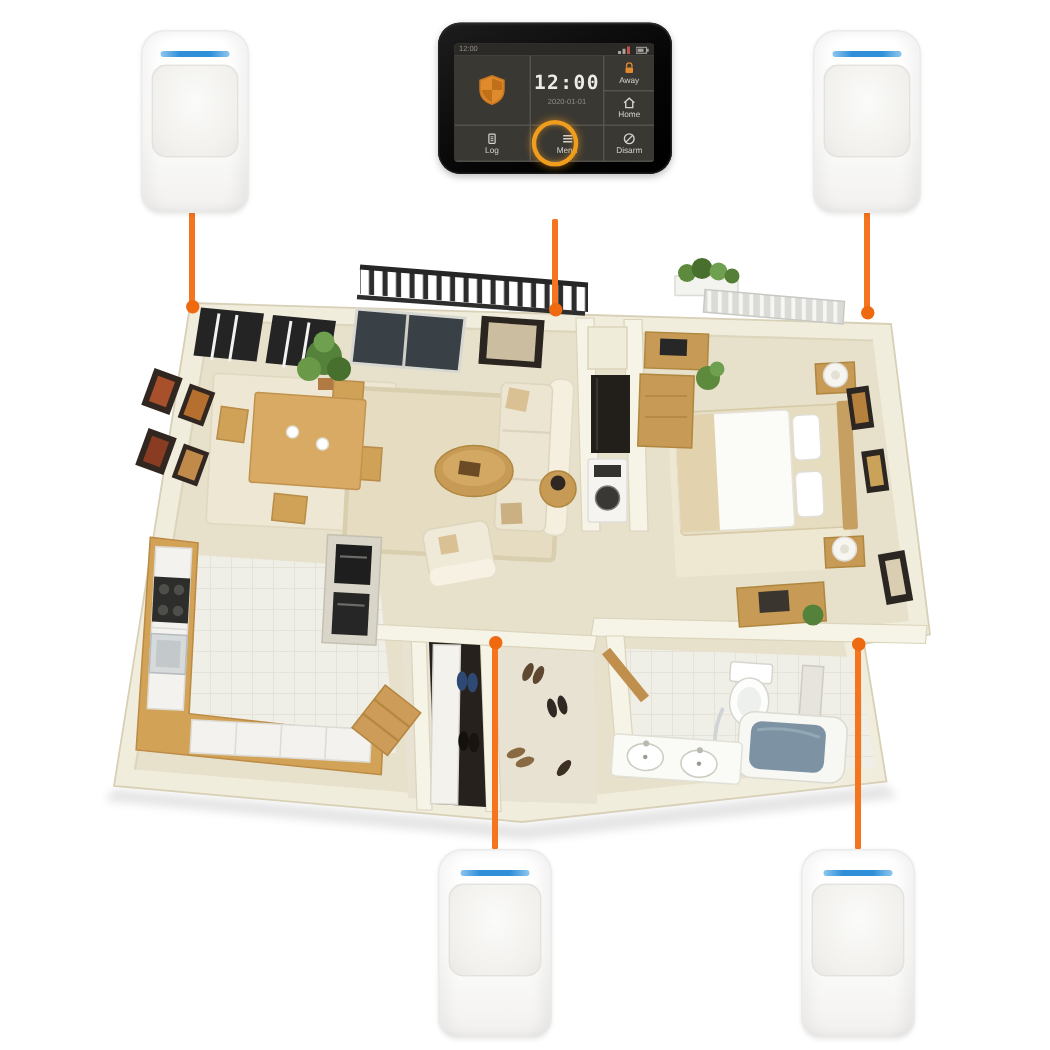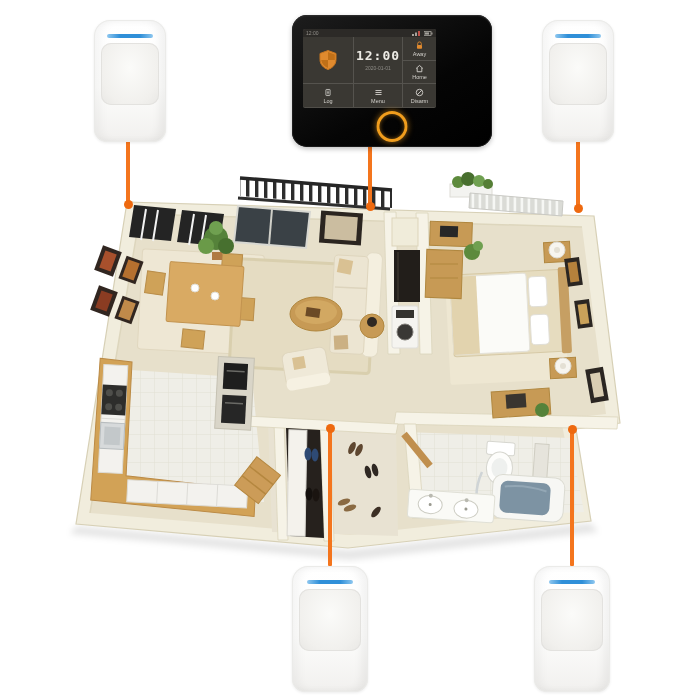--- a/index.html
+++ b/index.html
@@ -19,24 +19,24 @@
     background:linear-gradient(90deg,#8ec7ef,#2f8fd8 28%,#2f8fd8 72%,#8ec7ef);}
   .sensor-lens{position:absolute;top:23px;left:7px;right:7px;height:62px;border-radius:10px;
     background:radial-gradient(ellipse at 50% 40%,#fbfbf9 0%,#f1f0ed 70%,#e8e7e4 100%);
     box-shadow:inset 0 0 0 1px #e3e2df;}
   .sensor-tl{left:94px;top:20px;}
   .sensor-tr{left:542px;top:20px;}
   .sensor-bc{left:292px;top:566px;}
   .sensor-br{left:534px;top:566px;}
 
   
-  .panel{position:absolute;left:292px;top:15px;width:156px;height:132px;border-radius:15px;
+  .panel{position:absolute;left:292px;top:15px;width:156px;height:101px;border-radius:15px;
     background:linear-gradient(150deg,#1d1d1d 0%,#050505 60%,#000 100%);
     box-shadow:inset 0 1px 2px rgba(255,255,255,0.10), inset 0 0 0 1px #1a1a1a,
-               0 2px 5px rgba(0,0,0,0.25);padding-left:44px;}
+               0 2px 5px rgba(0,0,0,0.25);}
   .screen{position:absolute;left:11px;top:14px;width:133px;height:79px;background:#504e49;
     border-radius:2px;overflow:hidden;}
   .statusbar{height:8px;display:flex;justify-content:space-between;align-items:center;
     padding:0 3px;background:#2c2a27;color:#928f8a;font-size:5px;line-height:8px;}
   .statusbar .sticons{display:flex;gap:2px;align-items:center;}
   .screen-grid{display:grid;grid-template-columns:50px 48px 33px;grid-template-rows:23px 22px 23px;
     gap:1px;background:#55534e;}
   .cell{background:#3a3833;display:flex;flex-direction:column;align-items:center;
     justify-content:center;gap:1px;}
   .cell-shield{grid-row:1/3;grid-column:1;}

